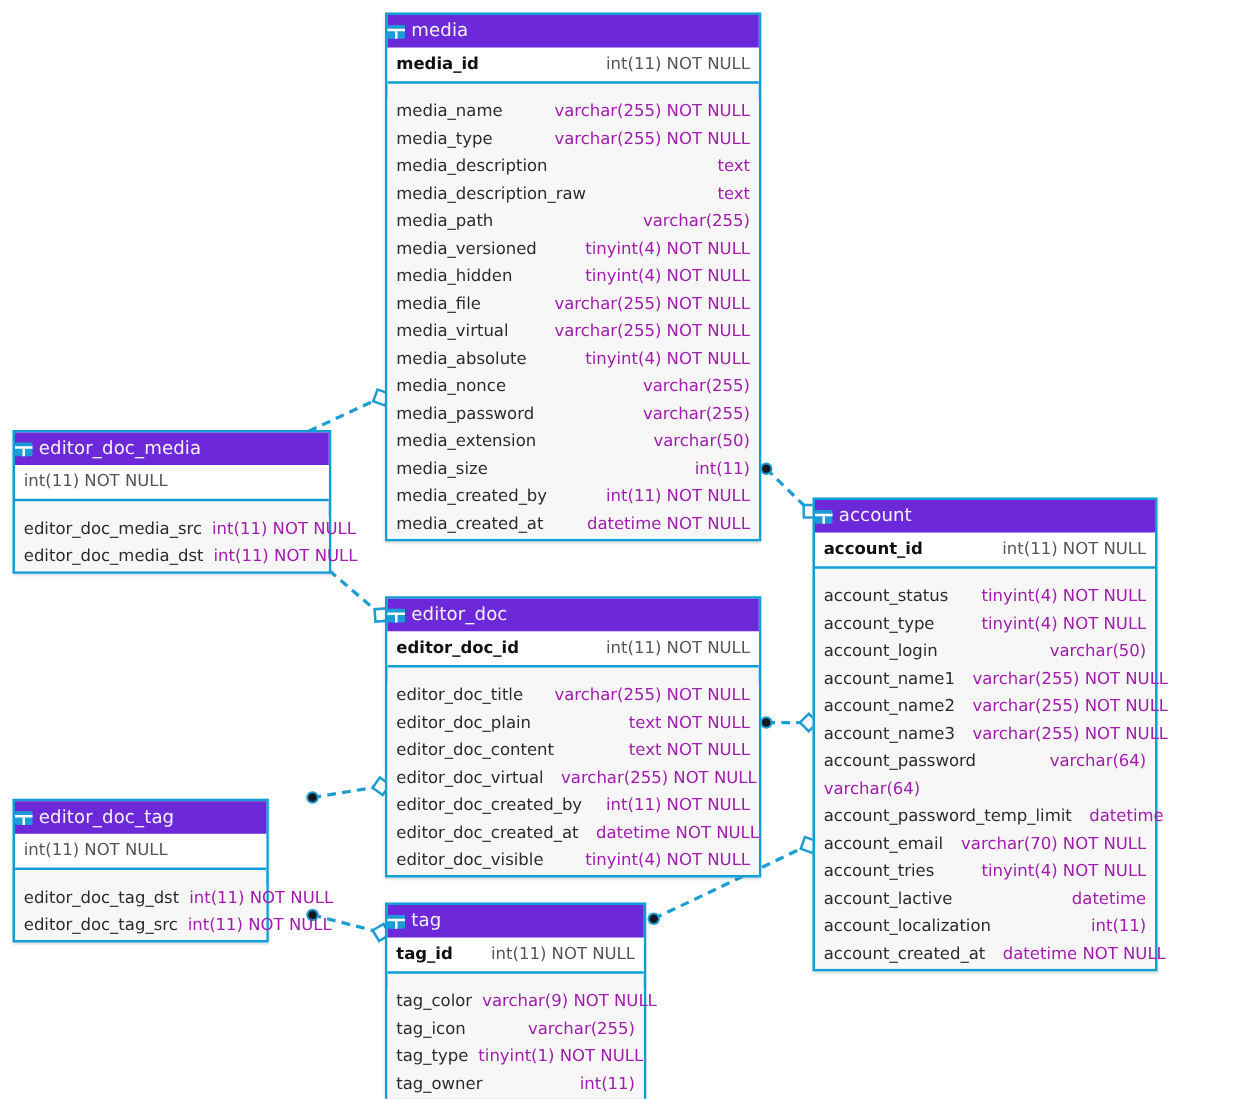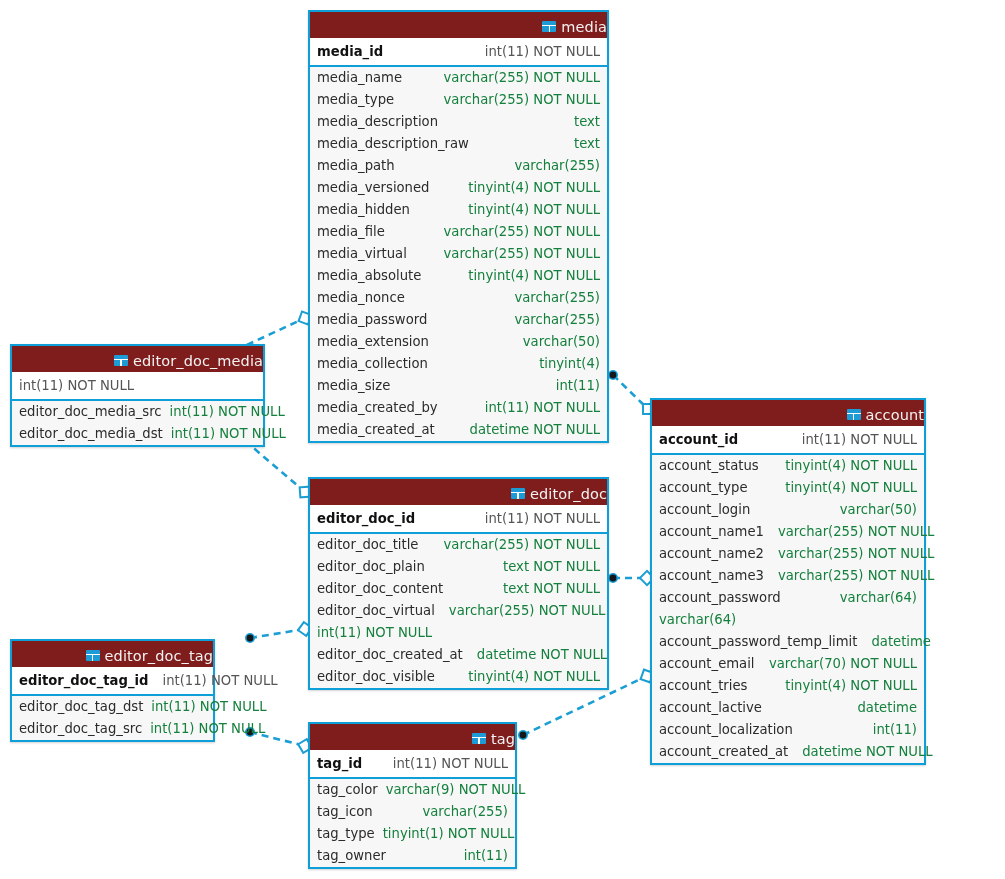--- a/index.html
+++ b/index.html
@@ -38,25 +38,25 @@
   .entity {
     position: absolute;
     z-index: 2;
     border: 2px solid #0e9fd8;
     background: #f7f7f7;
     box-sizing: border-box;
     box-shadow: 0 1px 2px rgba(0,0,0,.18);
   }
 
   .entity-header {
-    background: #7f1d1d;
+    background: #6d28d9;
     color: #ffffff;
     height: 26px;
     line-height: 26px;
-    text-align: right;
+    text-align: left;
     font-size: 14.5px;
     white-space: nowrap;
     position: relative;
     box-sizing: border-box;
   }
   .entity-header .hdr-inner {
     display: inline-block;
     vertical-align: middle;
   }
   .entity-title {
@@ -98,20 +98,21 @@
   
   .pk-row {
     background: #ffffff;
     border-bottom: 2px solid #0e9fd8;
     box-sizing: border-box;
   }
 
   .cols {
     box-sizing: border-box;
     background: #f7f7f7;
+    margin-top: 12px;
   }
 
   .col {
     display: flex;
     align-items: center;
     justify-content: space-between;
     height: 22px;
     line-height: 22px;
     padding: 0 7px;
     font-size: 13.2px;
@@ -122,21 +123,21 @@
   .pk-row .col {
     height: 27px;
     line-height: 27px;
   }
   .col .cname {
     text-align: left;
     padding-right: 14px;
   }
   .col .ctype {
     text-align: right;
-    color: #15803d;
+    color: #a21caf;
   }
   .pk-row .col .cname {
     font-weight: bold;
     color: #111111;
   }
   .pk-row .col .ctype {
     color: #555555;
   }
   .tight .col .cname { padding-right: 8px; }
 </style>
@@ -243,24 +244,20 @@
         </div>
         <div class="col">
           <span class="cname">media_password</span>
           <span class="ctype">varchar(255)</span>
         </div>
         <div class="col">
           <span class="cname">media_extension</span>
           <span class="ctype">varchar(50)</span>
         </div>
         <div class="col">
-          <span class="cname">media_collection</span>
-          <span class="ctype">tinyint(4)</span>
-        </div>
-        <div class="col">
           <span class="cname">media_size</span>
           <span class="ctype">int(11)</span>
         </div>
         <div class="col">
           <span class="cname">media_created_by</span>
           <span class="ctype">int(11) NOT NULL</span>
         </div>
         <div class="col">
           <span class="cname">media_created_at</span>
           <span class="ctype">datetime NOT NULL</span>
@@ -352,20 +349,21 @@
         </div>
         <div class="col">
           <span class="cname">editor_doc_content</span>
           <span class="ctype">text NOT NULL</span>
         </div>
         <div class="col">
           <span class="cname">editor_doc_virtual</span>
           <span class="ctype">varchar(255) NOT NULL</span>
         </div>
         <div class="col">
+          <span class="cname">editor_doc_created_by</span>
           <span class="ctype">int(11) NOT NULL</span>
         </div>
         <div class="col">
           <span class="cname">editor_doc_created_at</span>
           <span class="ctype">datetime NOT NULL</span>
         </div>
         <div class="col">
           <span class="cname">editor_doc_visible</span>
           <span class="ctype">tinyint(4) NOT NULL</span>
         </div>
@@ -386,21 +384,20 @@
         <div class="col">
           <span class="cname">editor_doc_media_dst</span>
           <span class="ctype">int(11) NOT NULL</span>
         </div>
       </div>
     </div>
     <div class="entity" style="left: 10px; top: 639px; width: 205px;">
       <div class="entity-header"><span class="hdr-inner"><span class="tbl-icon"></span><span class="entity-title">editor_doc_tag</span></span></div>
       <div class="pk-row">
         <div class="col">
-          <span class="cname">editor_doc_tag_id</span>
           <span class="ctype">int(11) NOT NULL</span>
         </div>
       </div>
       <div class="cols tight">
         <div class="col">
           <span class="cname">editor_doc_tag_dst</span>
           <span class="ctype">int(11) NOT NULL</span>
         </div>
         <div class="col">
           <span class="cname">editor_doc_tag_src</span>

